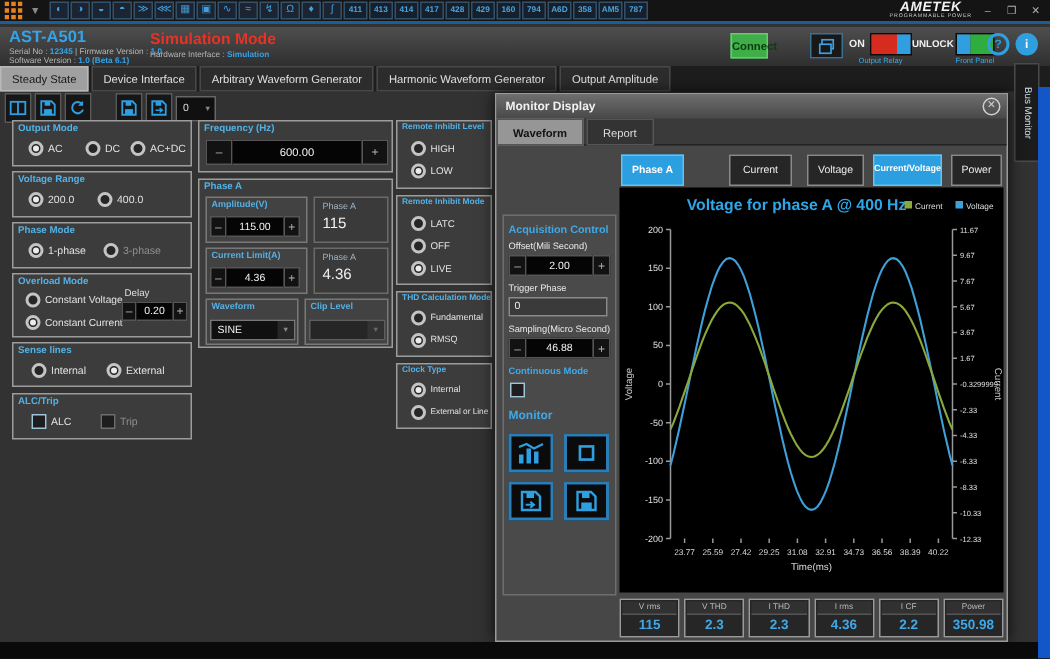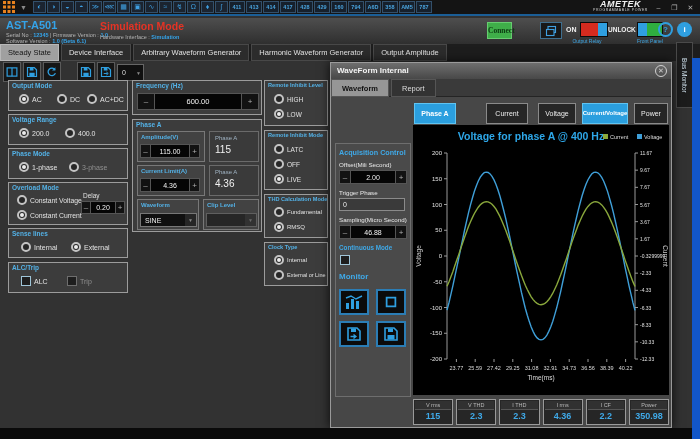--- a/index.html
+++ b/index.html
@@ -22,21 +22,21 @@
   .winctl span{width:13px;height:11px;color:#b0b0b0;font-size:7px;line-height:11px;text-align:center;}
   
   .titlebar{position:absolute;left:0;top:18px;width:700px;height:26px;
             background:linear-gradient(#4e4e4e,#2f2f2f);}
   .dev{position:absolute;left:6px;top:1px;color:#35a3e8;font-weight:bold;font-size:11px;}
   .tinyline{position:absolute;font-size:5.5px;color:#b5b5b5;white-space:nowrap;}
   .tinyline b{color:#35a3e8;font-weight:bold;}
   .simmode{position:absolute;left:100px;top:2px;color:#e53325;font-weight:bold;font-size:10.5px;}
   .connect{position:absolute;left:487px;top:4px;width:25px;height:17px;background:#3fae49;
            border:1px solid #67cc70;color:#0d3a12;font-size:7.5px;font-weight:bold;
-           text-align:center;line-height:15px;font-family:Liberation Serif, serif;}
+           text-align:center;line-height:15px;}
   .hbtn{position:absolute;top:4px;width:22px;height:17px;background:#181818;border:1px solid #3f6f8f;
         color:#3f9fe0;display:flex;align-items:center;justify-content:center;}
   .tglLbl{position:absolute;top:8px;color:#f0f0f0;font-weight:bold;font-size:7px;}
   .toggle{position:absolute;top:4px;height:15px;display:flex;border:1px solid #0c0c0c;}
   .tcap{position:absolute;top:20px;font-size:5px;color:#3fa9e8;text-align:center;}
   .circbtn{position:absolute;top:4px;width:15px;height:15px;border-radius:50%;
            display:flex;align-items:center;justify-content:center;font-size:8px;font-weight:bold;}
   
   .tabsrow{position:absolute;left:0;top:44px;width:700px;height:17px;background:#1d1d1d;
            display:flex;gap:2px;}
@@ -440,21 +440,21 @@
         <span class="rlabel" style="font-size:6px">Internal</span>
       </div>
     <div class="radio" style="left:9px;top:27px">
         <span class="rb"></span>
         <span class="rlabel" style="font-size:5.5px">External or Line</span>
       </div>
   </div>
 
   <div class="wfwin">
     <div class="wftitle">
-      <span class="t">WaveForm Internal</span>
+      <span class="t">Monitor Display</span>
       <span class="wfclose">✕</span>
     </div>
     <div class="wftabs">
       <div class="wftab active">Waveform</div>
       <div class="wftab">Report</div>
     </div>
 
     <div class="pbtn active" style="left:83px;width:42px">Phase A</div>
     <div class="pbtn" style="left:155px;width:42px">Current</div>
     <div class="pbtn" style="left:207px;width:38px">Voltage</div>

